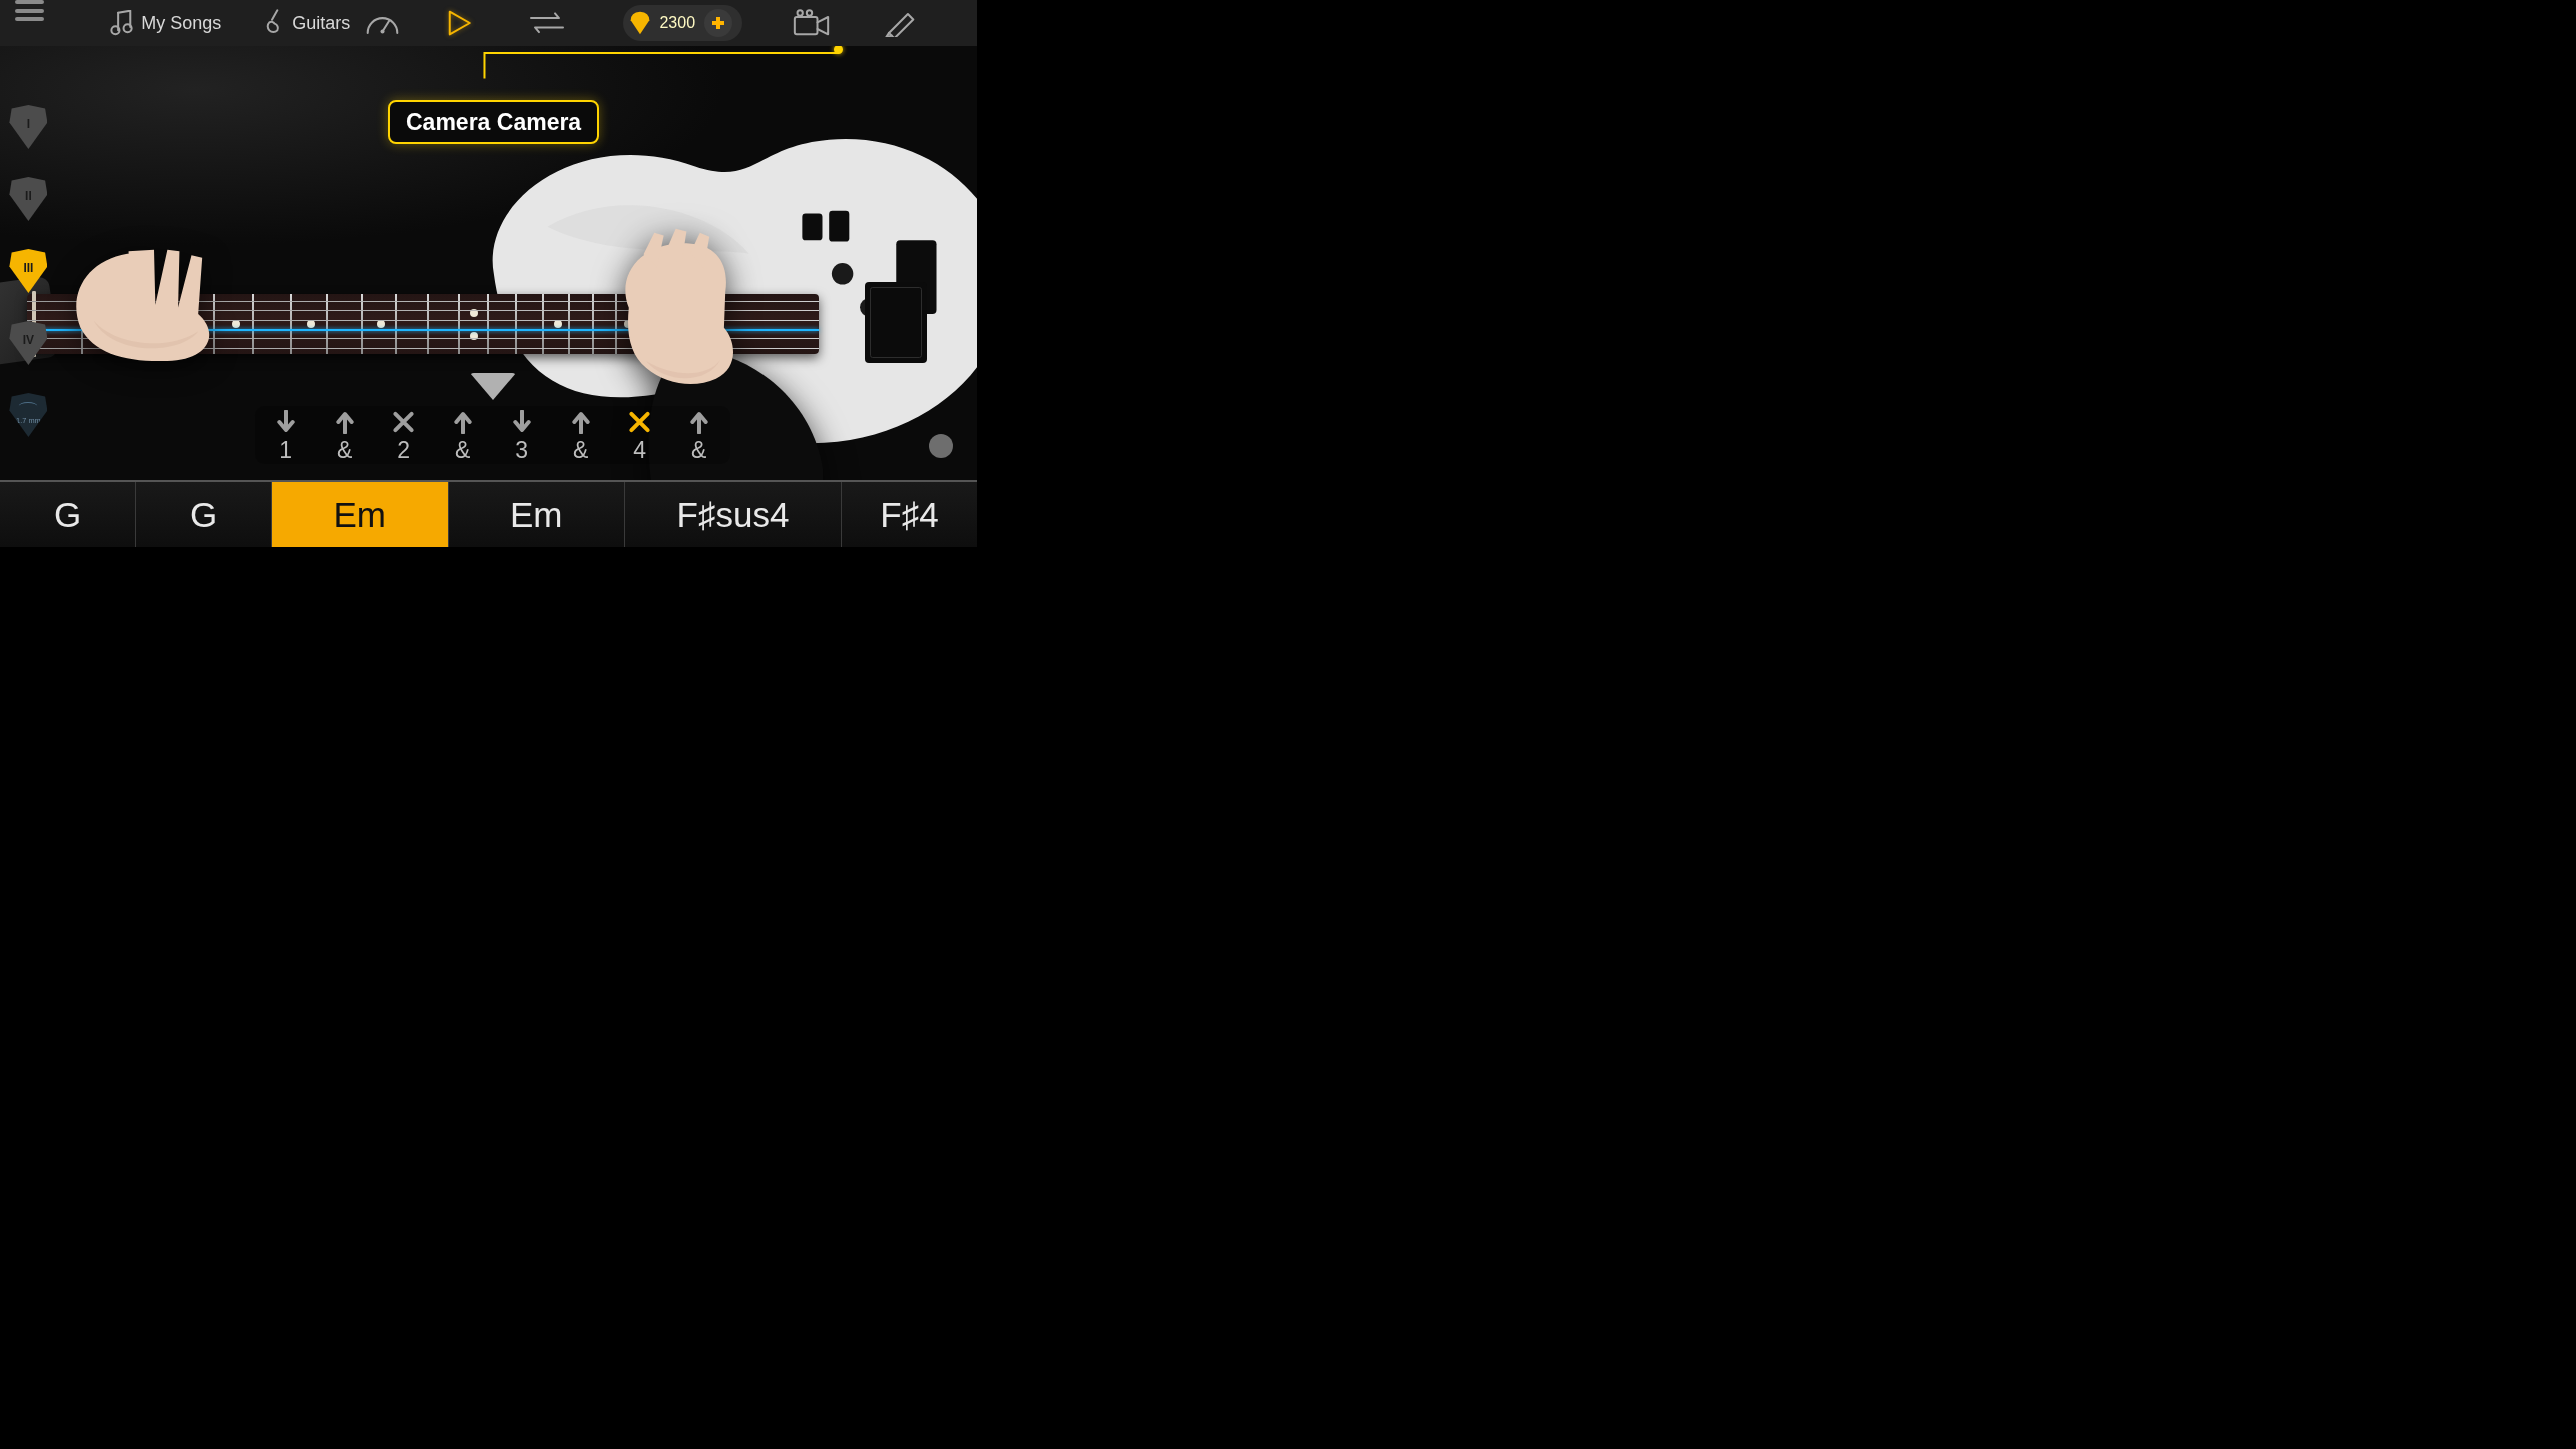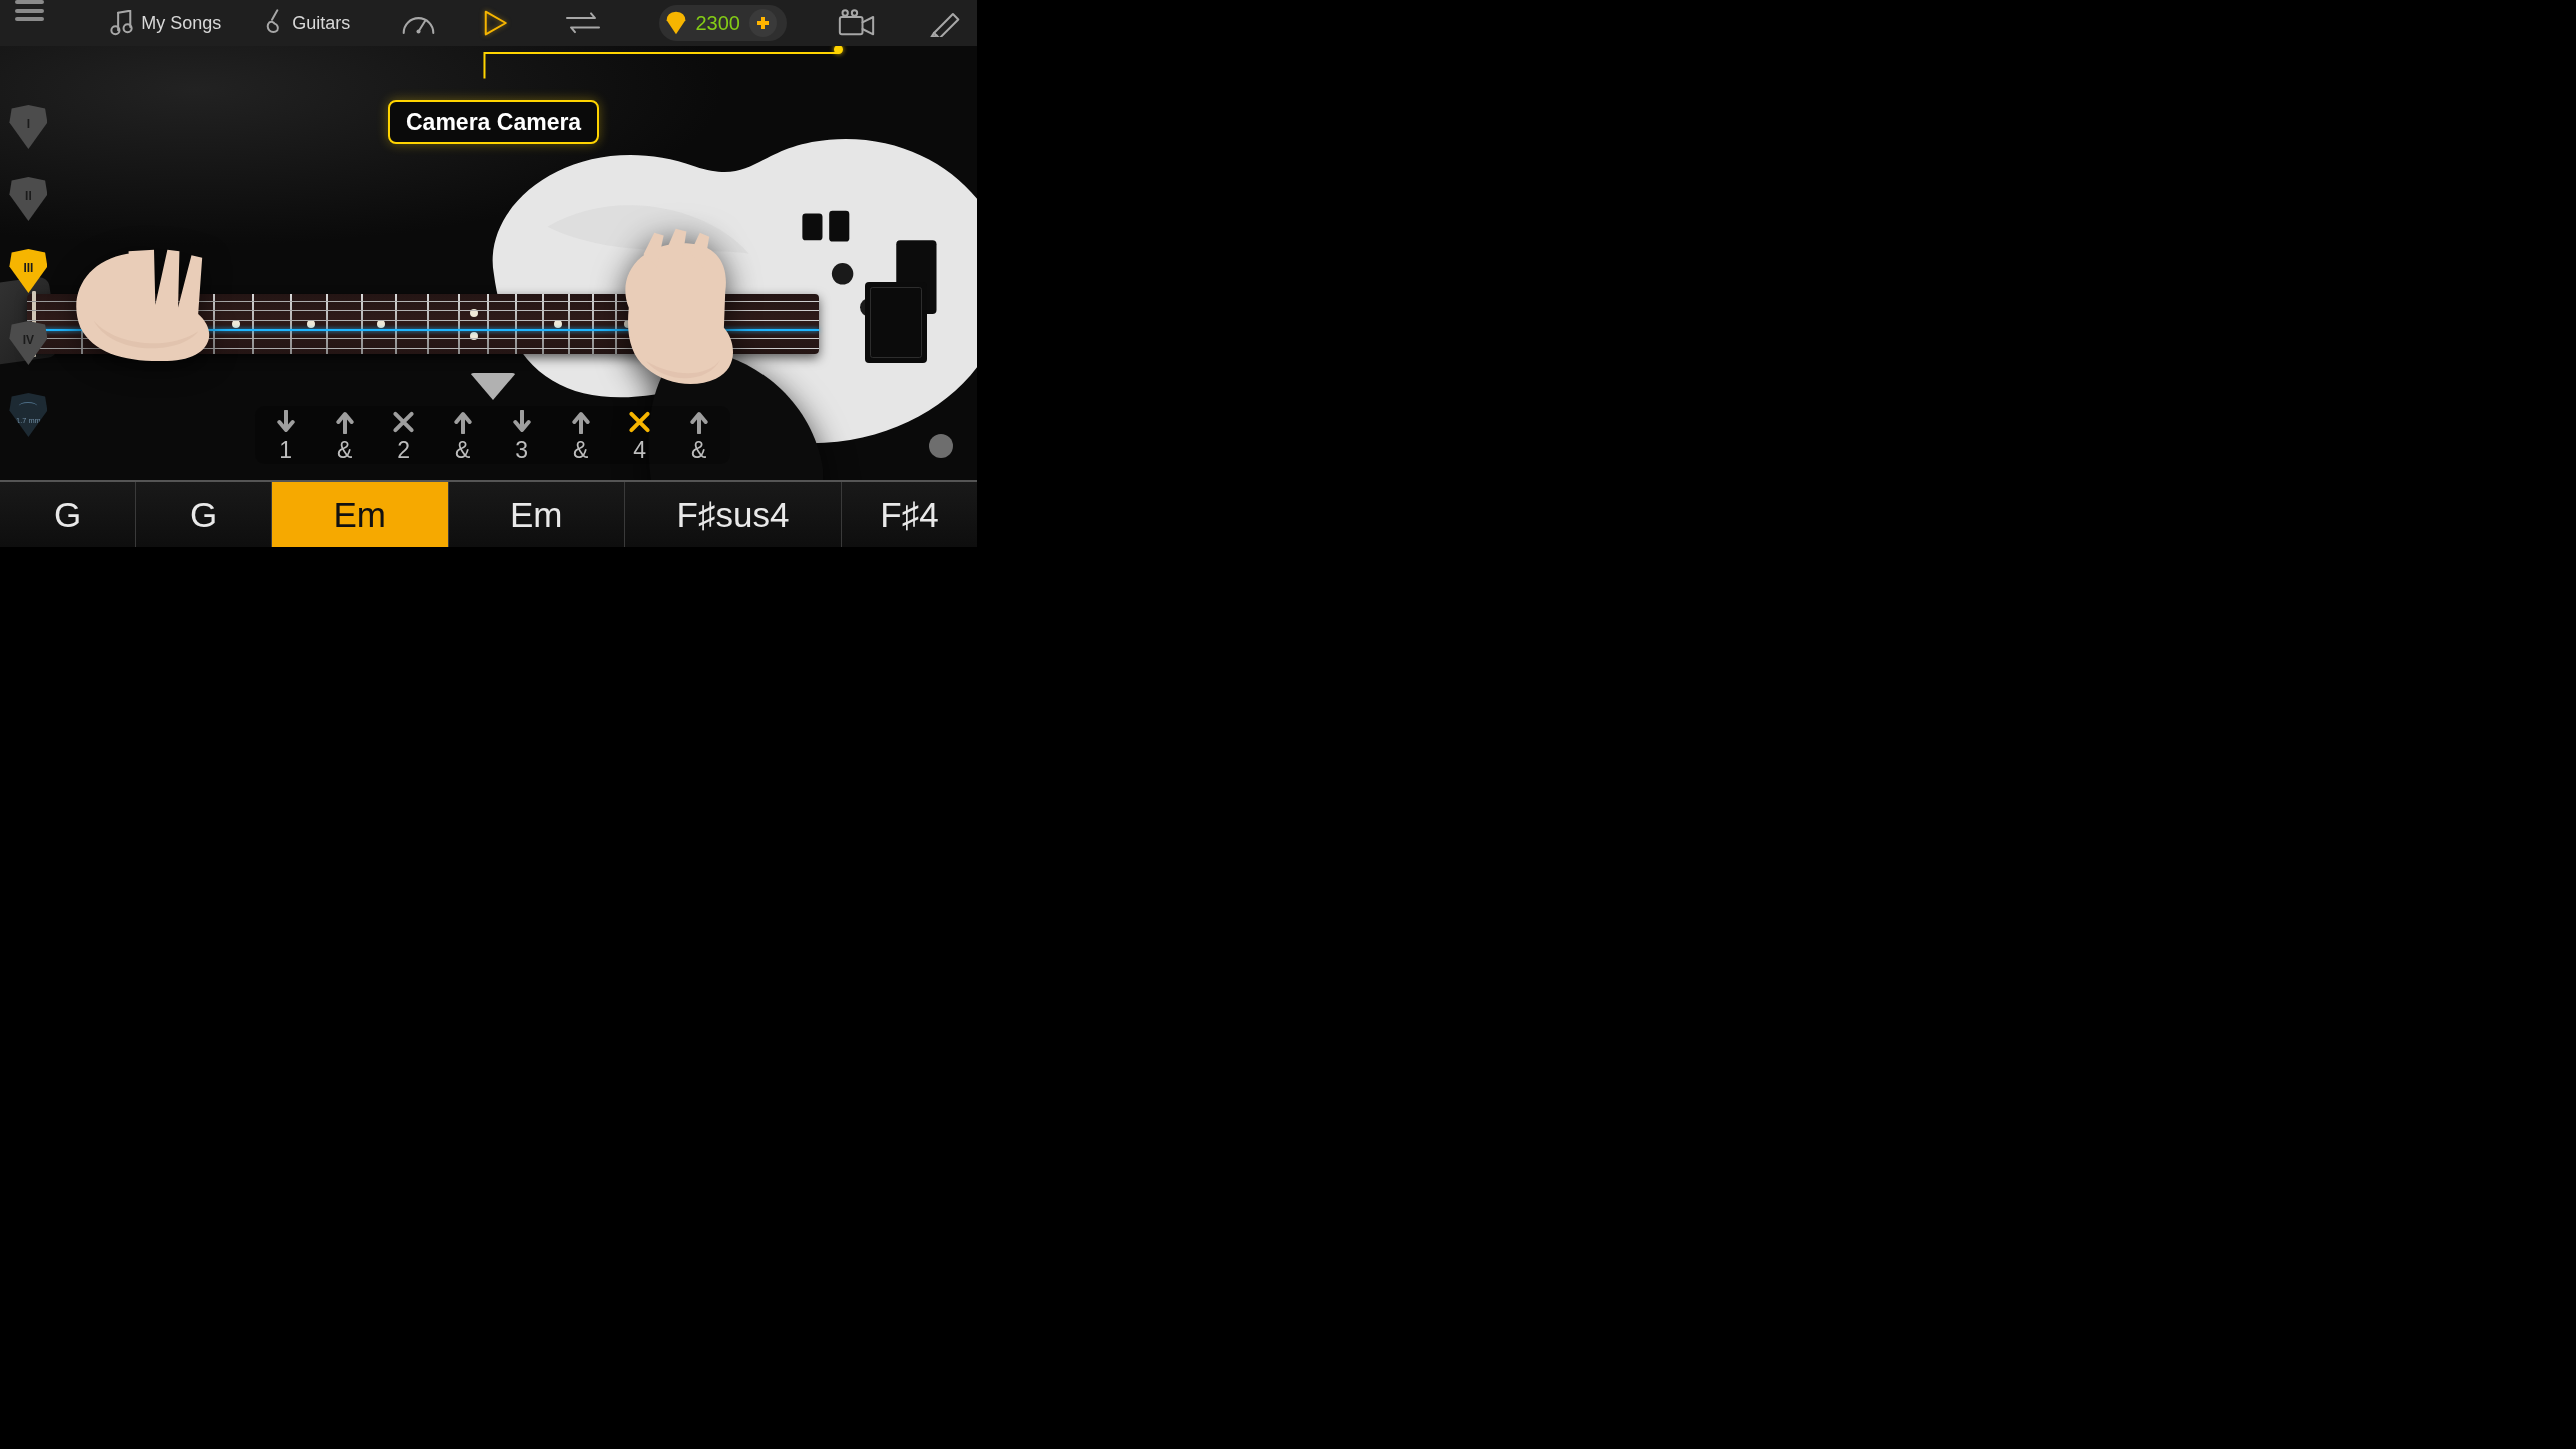--- a/index.html
+++ b/index.html
@@ -11,31 +11,31 @@
     position: absolute; top: 0; left: 0; right: 0; height: 46px;
     background: #1f1f1f; display: flex; align-items: center; gap: 0;
     padding: 0 14.8px;
   }
   .tb-btn { display: flex; align-items: center; gap: 8px; cursor: pointer; color: #bdbdbd; height: 100%; }
   .tb-label { font-size: 18px; color: #d8d8d8; font-weight: 400; }
   .menu-icon { display:flex; flex-direction:column; gap:4.7px; margin-right: 66px;}
   .menu-icon span { display:block; width:29.5px; height:4px; background:#8a8a8a; border-radius:2px; }
 
   .songs-btn { margin-right: 43px;}
-  .guitars-btn { margin-right: 36px;}
+  .guitars-btn { }
 
   .speedo { margin-left: 14.8px; margin-right: 47px;}
   .play { margin-right: 54px;}
   .loop { margin-right: 54px;}
 
   .coin-pill {
     display:flex; align-items:center; gap:9.4px; background:#2f2f2f; border-radius:27px;
     padding:4px 9.4px 4px 6.7px; margin-left: 2.7px;
   }
-  .coin-pill .count { color:#84cc16; font-size:20px; font-weight:500; }
+  .coin-pill .count { color:#fef9c3; font-size:16px; font-weight:500; }
   .plus-circle {
     width:28px; height:28px; border-radius:50%; background:#3a3a3a; display:flex; align-items:center; justify-content:center;
   }
   .plus-circle svg path{ stroke:#ffb400; stroke-width:6; }
 
   .camera-btn { margin-left: 50px; }
   .pencil-btn { margin-left: 54px; }
 
   
   .scene { position:absolute; top:46px; left:0; right:0; bottom:67px; background:#0a0a0a; overflow:hidden; }

